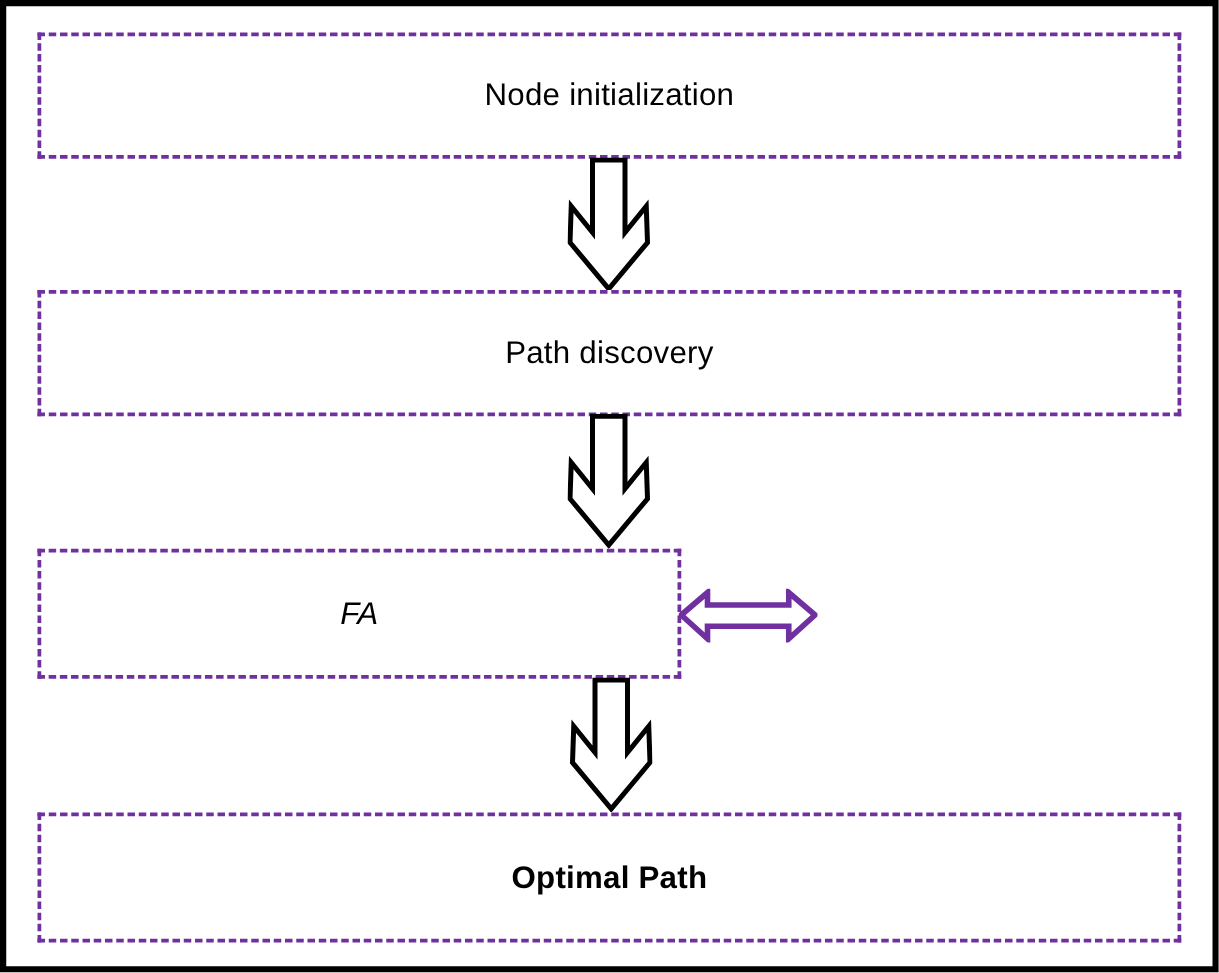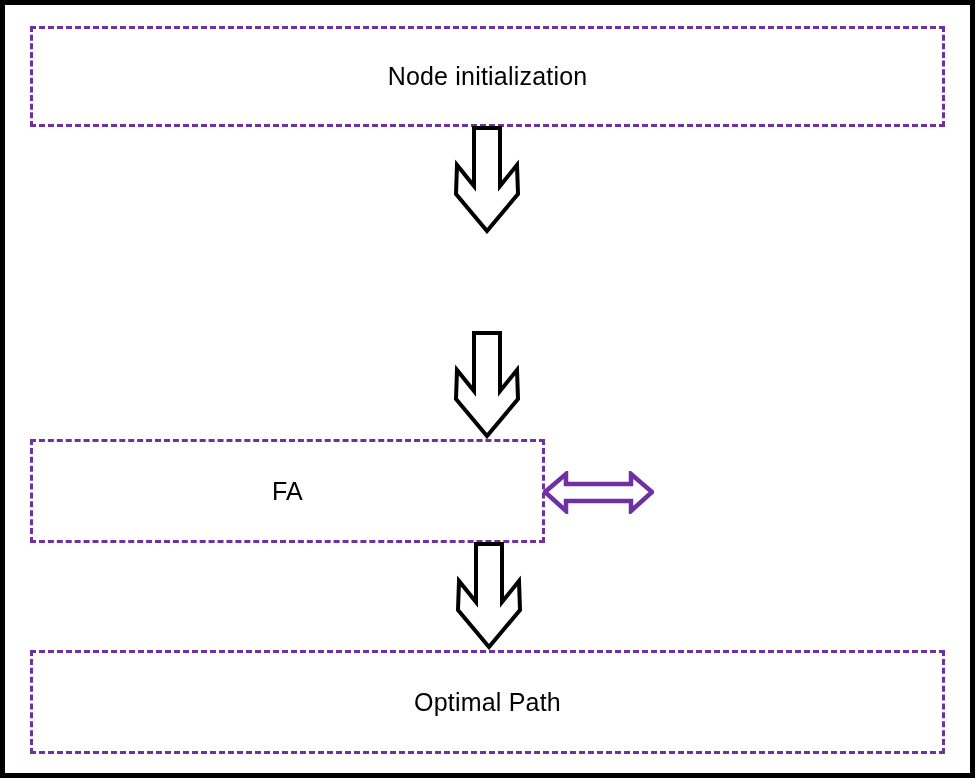--- a/index.html
+++ b/index.html
@@ -29,23 +29,23 @@
   }
   .node-label {
     font-size: 25px;
     color: #000000;
     letter-spacing: 0.2px;
     white-space: nowrap;
   }
   
   .box-node-init     { left: 25px; top: 21px;  width: 915px; height: 101px; }
   .box-path-disc     { left: 25px; top: 227px; width: 915px; height: 101px; }
-  .box-fa            { left: 25px; top: 434px; width: 515px; height: 104px; }
+  .box-fa            { left: 25px; top: 434px; width: 515px; height: 104px; font-style: italic; }
   .box-fitness       { left: 646px; top: 436px; width: 294px; height: 101px; }
-  .box-optimal       { left: 25px; top: 645px; width: 915px; height: 104px; }
+  .box-optimal       { left: 25px; top: 645px; width: 915px; height: 104px; font-weight: bold; }
   .arrow {
     position: absolute;
   }
   .arrow-1 { left: 449px; top: 121px; }
   .arrow-2 { left: 449px; top: 326px; }
   .arrow-3 { left: 451px; top: 537px; }
   .double-arrow { left: 538px; top: 466px; }
 </style>
 </head>
 <body>
@@ -53,20 +53,23 @@
 <div class="canvas">
 
   <div class="node-box box-node-init">
     <span class="node-label">Node initialization</span>
   </div>
 
   <svg class="arrow arrow-1" width="66" height="108" viewBox="0 0 66 108" aria-hidden="true">
     <polygon points="20,2 46,2 46,60 63,39 64,68 33,105 2,68 3,39 20,60" fill="#ffffff" stroke="#000000" stroke-width="4" stroke-linejoin="miter"></polygon>
   </svg>
 
+  <div class="node-box box-path-disc">
+    <span class="node-label">Path discovery</span>
+  </div>
 
   <svg class="arrow arrow-2" width="66" height="108" viewBox="0 0 66 108" aria-hidden="true">
     <polygon points="20,2 46,2 46,60 63,39 64,68 33,105 2,68 3,39 20,60" fill="#ffffff" stroke="#000000" stroke-width="4" stroke-linejoin="miter"></polygon>
   </svg>
 
   <div class="node-box box-fa">
     <span class="node-label">FA</span>
   </div>
 
   <svg class="arrow double-arrow" width="111" height="43" viewBox="0 0 111 43" aria-hidden="true">

